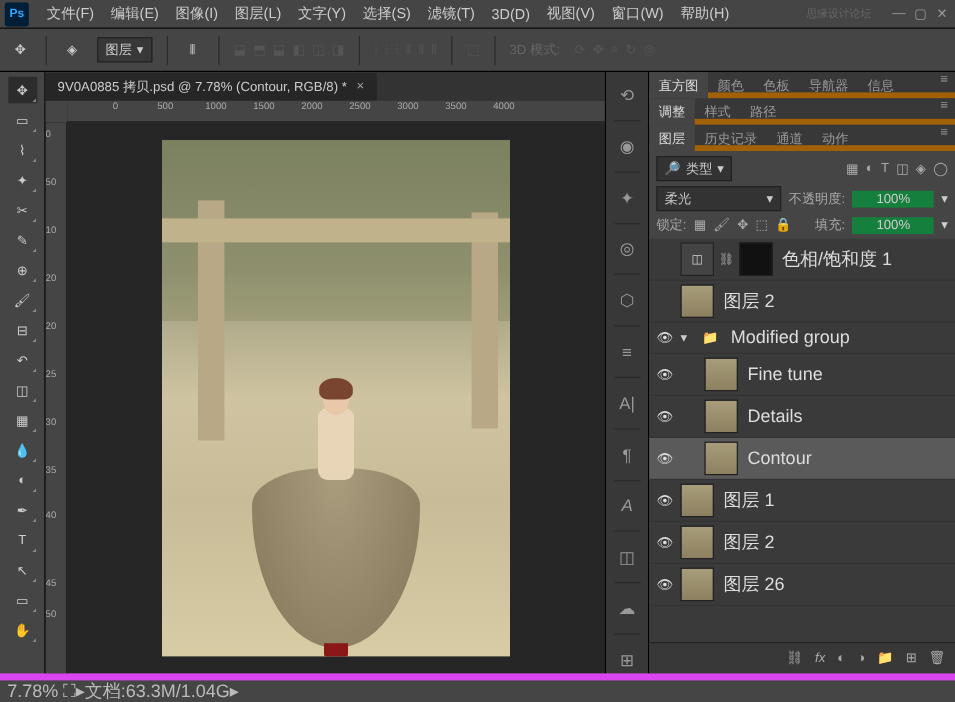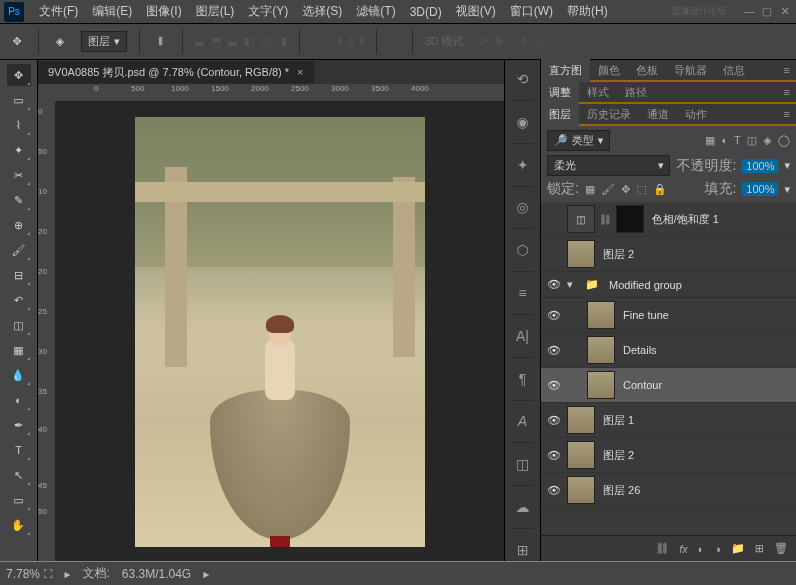--- a/index.html
+++ b/index.html
@@ -1,18 +1,18 @@
 <!DOCTYPE html>
 <html><head>
 <meta charset="utf-8">
 <style>
 *{margin:0;padding:0;box-sizing:border-box;font-family:Arial,sans-serif;user-select:none}
 body{background:#1a1a1a;width:796px;height:585px;overflow:hidden;color:#ccc;font-size:11px}
 .menubar{height:24px;background:#454545;display:flex;align-items:center;padding:0 4px;border-bottom:1px solid #000}
-.ps-logo{width:20px;height:20px;background:#001e36;color:#31a8ff;display:flex;align-items:center;justify-content:center;font-weight:normal;font-size:10px;border-radius:2px;margin-right:8px}
+.ps-logo{width:20px;height:20px;background:#001e36;color:#31a8ff;display:flex;align-items:center;justify-content:center;font-weight:bold;font-size:10px;border-radius:2px;margin-right:8px}
 .menu-item{padding:0 7px;color:#ccc;font-size:12px;cursor:pointer}
 .menu-right{margin-left:auto;display:flex;gap:8px;color:#888}
 .watermark{font-size:9px;color:#666}
 .win-btns{display:flex;gap:4px;margin-left:8px}
 .win-btn{width:14px;color:#999;text-align:center}
 .optbar{height:36px;background:#454545;display:flex;align-items:center;padding:0 8px;gap:12px;border-bottom:1px solid #000}
 .opt-sep{width:1px;height:24px;background:#2a2a2a}
 .opt-icon{width:18px;height:18px;color:#ccc;display:flex;align-items:center;justify-content:center}
 .opt-drop{background:#383838;border:1px solid #222;padding:2px 6px;display:flex;align-items:center;gap:4px;font-size:11px}
 .opt-mode{color:#666;font-size:11px}
@@ -41,48 +41,48 @@
 .figure{position:absolute;left:50%;top:45%;transform:translateX(-50%);width:150px;height:230px}
 .dress{position:absolute;bottom:0;left:50%;transform:translateX(-50%);width:140px;height:150px;background:radial-gradient(ellipse at top,#aa9e7f 0%,#928568 60%,#847858 100%);border-radius:80px 80px 90px 90px/40px 40px 150px 150px}
 .torso{position:absolute;top:30px;left:50%;transform:translateX(-50%);width:30px;height:60px;background:#e8d5b8;border-radius:8px}
 .head{position:absolute;top:10px;left:50%;transform:translateX(-50%);width:22px;height:26px;background:#e8c8a8;border-radius:50%}
 .hair{position:absolute;top:5px;left:50%;transform:translateX(-50%);width:28px;height:18px;background:#7a4530;border-radius:50% 50% 30% 30%}
 .heels{position:absolute;bottom:-8px;left:50%;transform:translateX(-50%);width:20px;height:12px;background:#8a1818;border-radius:0 0 3px 3px}
 .dock{width:36px;background:#383838;display:flex;flex-direction:column;align-items:center;gap:10px;padding-top:8px;border-left:1px solid #000}
 .dock-icon{width:24px;height:24px;color:#999;display:flex;align-items:center;justify-content:center;font-size:14px}
 .dock-sep{width:22px;height:1px;background:#2a2a2a}
 .panels{width:256px;background:#454545;display:flex;flex-direction:column;border-left:1px solid #000}
-.panel-tabs{height:22px;display:flex;align-items:center;background:#383838;border-bottom:2px solid #a16207}
+.panel-tabs{height:22px;display:flex;align-items:flex-start;background:#383838;border-bottom:5px solid #a16207}
 .ptab{padding:4px 8px;color:#999;font-size:11px;cursor:pointer}
 .ptab.active{background:#454545;color:#ddd}
 .ptab-menu{margin-left:auto;padding:0 6px;color:#999;cursor:pointer}
 .layer-controls{padding:4px 6px;display:flex;flex-direction:column;gap:4px;background:#454545}
 .lc-row{display:flex;align-items:center;gap:6px}
 .lc-drop{background:#333;border:1px solid #222;padding:2px 6px;display:flex;align-items:center;gap:4px;flex:0 0 auto}
 .lc-icons{display:flex;gap:6px;color:#aaa;margin-left:auto}
-.lc-label{color:#aaa;font-size:14px}
-.lc-val{background:#0369a1;padding:1px 4px;color:#ccc;min-width:36px;text-align:right}
+.lc-label{color:#aaa;font-size:11px}
+.lc-val{background:#15803d;padding:1px 20px;color:#ccc;min-width:36px;text-align:right}
 .lc-lock{display:flex;gap:6px;color:#aaa;align-items:center}
 .layer-list{flex:1;overflow-y:auto;background:#3a3a3a}
 .layer{display:flex;align-items:center;padding:3px 4px;gap:4px;border-bottom:1px solid #333;min-height:32px}
 .layer.sel{background:#5a5a5a}
 .layer.folder{min-height:26px}
 .eye{width:18px;text-align:center;color:#ddd}
 .eye.off{color:transparent}
 .indent{width:16px}
 .thumb{width:28px;height:28px;background:#888;border:1px solid #222;flex-shrink:0}
 .thumb.img{background:linear-gradient(#a89d7a,#8c8060)}
 .thumb.dark{background:#111}
 .thumb.adj{background:#444;display:flex;align-items:center;justify-content:center;color:#ccc;font-size:10px}
 .chain{color:#aaa;font-size:10px}
-.lname{color:#ddd;font-size:11px;margin-left:4px}
+.lname{color:#ddd;font-size:15px;margin-left:4px}
 .folder-icon{color:#ccc;width:18px;text-align:center}
 .caret{color:#ccc;width:12px}
 .layer-footer{height:26px;background:#383838;display:flex;align-items:center;justify-content:flex-end;gap:10px;padding:0 8px;color:#aaa;border-top:1px solid #222}
-.statusbar{height:24px;background:#454545;display:flex;align-items:center;padding:0 6px;gap:12px;border-top:1px solid #d946ef;font-size:12px;color:#bbb}
+.statusbar{height:24px;background:#454545;display:flex;align-items:center;padding:0 6px;border-top:6px solid #d946ef;font-size:15px;color:#bbb}
 .stat-zoom{display:flex;align-items:center;gap:4px}
 </style>
 </head>
 <body>
 
 <div class="menubar">
   <div class="ps-logo">Ps</div>
   <div class="menu-item">文件(F)</div>
   <div class="menu-item">编辑(E)</div>
   <div class="menu-item">图像(I)</div>

